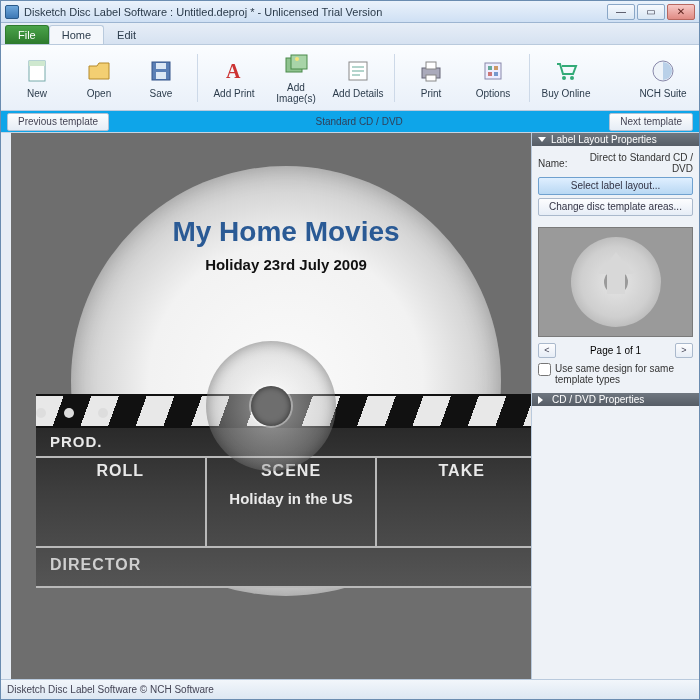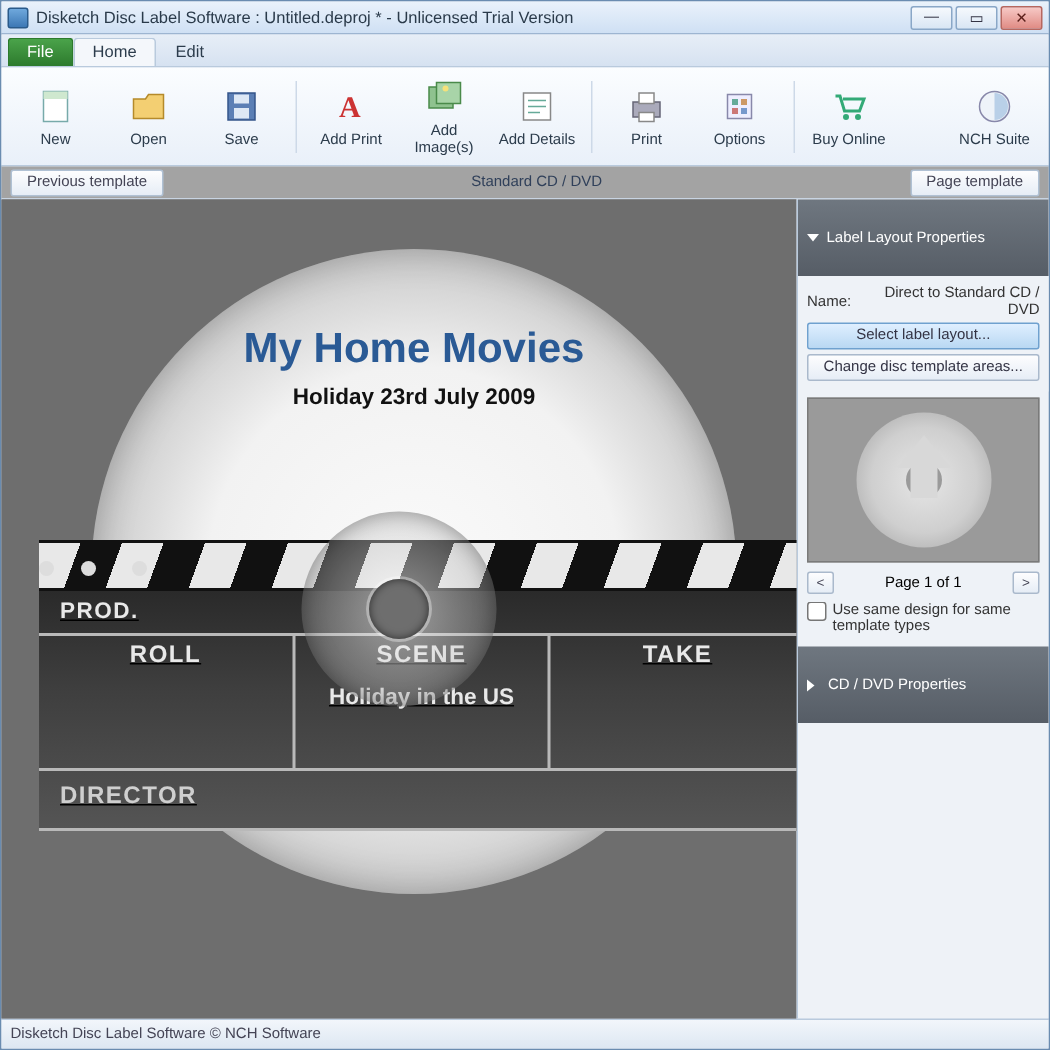--- a/index.html
+++ b/index.html
@@ -18,53 +18,53 @@
   .menutab.file { background:linear-gradient(#4aa34a,#2d7a2d); color:#fff; border-color:#2d7a2d; }
   .menutab.active { background:#f4f7fb; border-color:#b9cadd; }
   
   .ribbon { height:66px; background:linear-gradient(#fbfdff,#e9f0f9); border-bottom:1px solid #b9cadd; display:flex; align-items:center; padding:2px 6px; gap:2px; }
   .rbtn { width:60px; height:58px; display:flex; flex-direction:column; align-items:center; justify-content:center; gap:3px; border:1px solid transparent; border-radius:3px; cursor:default; }
   .rbtn .ico { width:28px; height:28px; display:flex; align-items:center; justify-content:center; }
   .rbtn .lbl { font-size:10px; color:#2c3c4c; text-align:center; line-height:1.1; }
   .sep { width:1px; height:48px; background:#cdd9e8; margin:0 4px; }
   .ribbon .spacer { flex:1; }
   
-  .tmplbar { height:22px; background:#a3a3a3; border-bottom:1px solid #c8d4e2; display:flex; align-items:center; padding:0 6px; }
+  .tmplbar { height:22px; background:#0ea5e9; border-bottom:1px solid #c8d4e2; display:flex; align-items:center; padding:0 6px; }
   .navbtn { height:18px; padding:0 10px; background:linear-gradient(#fdfdfe,#e6edf6); border:1px solid #b0c1d4; border-radius:2px; color:#445; font-size:10px; display:flex; align-items:center; cursor:default; }
   .tmpltitle { flex:1; text-align:center; font-size:10px; color:#30405a; }
   
   .main { flex:1; display:flex; min-height:0; }
-  .canvas-wrap { flex:1; background:#6e6e6e; display:flex; align-items:center; justify-content:center; overflow:hidden; }
+  .canvas-wrap { flex:1; background:#6e6e6e; display:flex; align-items:center; justify-content:center; overflow:hidden;margin-left:10px; }
   .canvas { width:560px; height:560px; background:#6e6e6e; position:relative; }
   
   .disc { position:absolute; left:60px; top:40px; width:430px; height:430px; border-radius:50%; background:radial-gradient(circle at 50% 50%, #fafafa 0%, #f2f2f2 45%, #c7c7c7 72%, #8a8a8a 100%); box-shadow: inset 0 0 25px rgba(0,0,0,.25); overflow:hidden; }
   .disc .toptext { position:absolute; top:50px; left:0; right:0; text-align:center; }
   .disc .title1 { font-family: Verdana, Geneva, sans-serif; font-weight:bold; font-size:28px; color:#2a5a95; }
   .disc .title2 { font-family: Verdana, Geneva, sans-serif; font-weight:bold; font-size:15px; color:#111; margin-top:8px; }
   .hub-outer { position:absolute; left:50%; top:50%; width:130px; height:130px; margin-left:-65px; margin-top:-65px; border-radius:50%; background:radial-gradient(circle, rgba(255,255,255,.55) 0%, rgba(200,200,200,.4) 55%, rgba(120,120,120,.35) 100%); box-shadow: inset 0 0 14px rgba(0,0,0,.35); z-index:5; }
   .hub-hole { position:absolute; left:50%; top:50%; width:40px; height:40px; margin-left:-20px; margin-top:-20px; border-radius:50%; background:#6e6e6e; box-shadow: 0 0 0 2px rgba(255,255,255,.35), inset 0 0 6px rgba(0,0,0,.6); z-index:6; }
   
-  .clap { position:absolute; left:25px; top:234px; width:510px; height:240px; z-index:3;text-decoration:underline; }
+  .clap { position:absolute; left:25px; top:268px; width:510px; height:240px; z-index:3; }
   .clap-stripe { height:34px; background:repeating-linear-gradient(110deg, #e8e8e8 0 26px, #111 26px 52px); border-top:2px solid #111; border-bottom:2px solid #111; position:relative; }
   .clap-stripe::before, .clap-stripe::after { content:""; position:absolute; width:10px; height:10px; background:#ddd; border-radius:50%; top:12px; }
   .clap-stripe::before { left:28px; box-shadow: 34px 0 0 #ddd; }
   .clap-body { background:linear-gradient(#2a2a2a,#3e3e3e 40%,#555 100%); color:#e9e9e9; }
   .clap-row { display:flex; border-bottom:2px solid #b9b9b9; }
   .clap-row.head { height:30px; }
   .clap-row.head .cell { font-size:15px; font-weight:bold; letter-spacing:1px; padding:5px 14px; }
   .clap-row.cols { height:90px; }
   .clap-row.cols .cell { flex:1; border-right:2px solid #b9b9b9; text-align:center; padding:4px 6px; }
   .clap-row.cols .cell:last-child { border-right:none; }
   .colhead { font-size:16px; font-weight:bold; letter-spacing:1px; }
   .colval { font-size:15px; font-weight:bold; margin-top:10px; line-height:1.15; }
   .clap-row.dir { height:40px; }
   .clap-row.dir .cell { font-size:16px; font-weight:bold; letter-spacing:1px; padding:8px 14px; color:#cfcfcf; }
   
   .rpanel { width:168px; background:#eef2f7; border-left:1px solid #b9cadd; display:flex; flex-direction:column; font-size:10px; }
-  .rpanel .phead { background:linear-gradient(#6f7780,#565d66); color:#fff; padding:20px 6px; display:flex; align-items:center; gap:5px; }
+  .rpanel .phead { background:linear-gradient(#6f7780,#565d66); color:#fff; padding:1px 6px; display:flex; align-items:center; gap:5px; }
   .phead .tri { width:0; height:0; border-left:4px solid transparent; border-right:4px solid transparent; }
   .phead.open .tri { border-top:5px solid #fff; }
   .phead.closed .tri { border-bottom:5px solid transparent; border-top:5px solid transparent; border-left:5px solid #fff; width:0; height:0; }
   .pbody { padding:4px 6px; background:#eef2f7; }
   .prow { display:flex; align-items:center; margin:2px 0; }
   .prow .plbl { width:38px; color:#333; }
   .prow .pval { flex:1; text-align:right; color:#333; }
   .pbtn { display:block; width:100%; margin:3px 0; height:18px; background:linear-gradient(#fdfdfe,#e6edf6); border:1px solid #aab9cc; border-radius:2px; font-size:10px; color:#334; text-align:center; line-height:16px; cursor:default; }
   .pbtn.primary { background:linear-gradient(#dfefff,#b9d8f3); border-color:#6fa1cf; }
   .preview { margin:4px 6px; height:110px; background:#9a9a9a; border:1px solid #7a7a7a; position:relative; display:flex; align-items:center; justify-content:center; }
@@ -202,21 +202,21 @@
             <path d="M13 4a9 9 0 0 1 0 18z" fill="#b9d0e8"></path>
           </svg>
         </span>
       <span class="lbl">NCH Suite</span>
     </div>
   </div>
 
   <div class="tmplbar">
     <div class="navbtn">Previous template</div>
     <div class="tmpltitle">Standard CD / DVD</div>
-    <div class="navbtn">Page template</div>
+    <div class="navbtn">Next template</div>
   </div>
 
   <div class="main">
     <div class="canvas-wrap">
       <div class="canvas">
         <div class="disc">
           <div class="toptext">
             <div class="title1">My Home Movies</div>
             <div class="title2">Holiday 23rd July 2009</div>
           </div>

